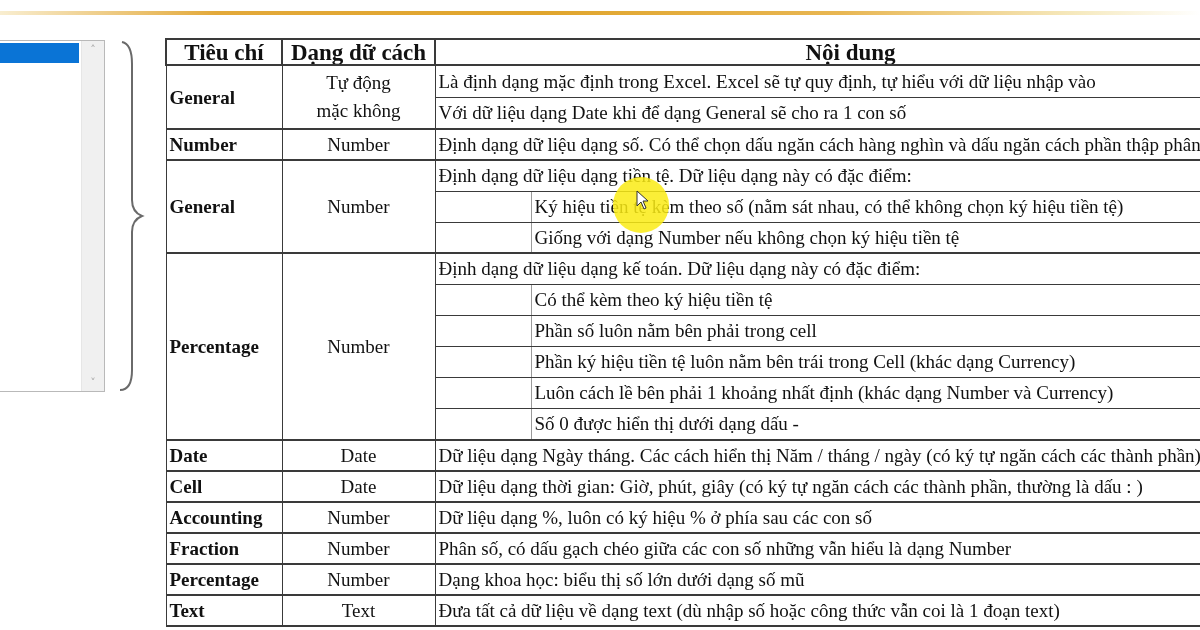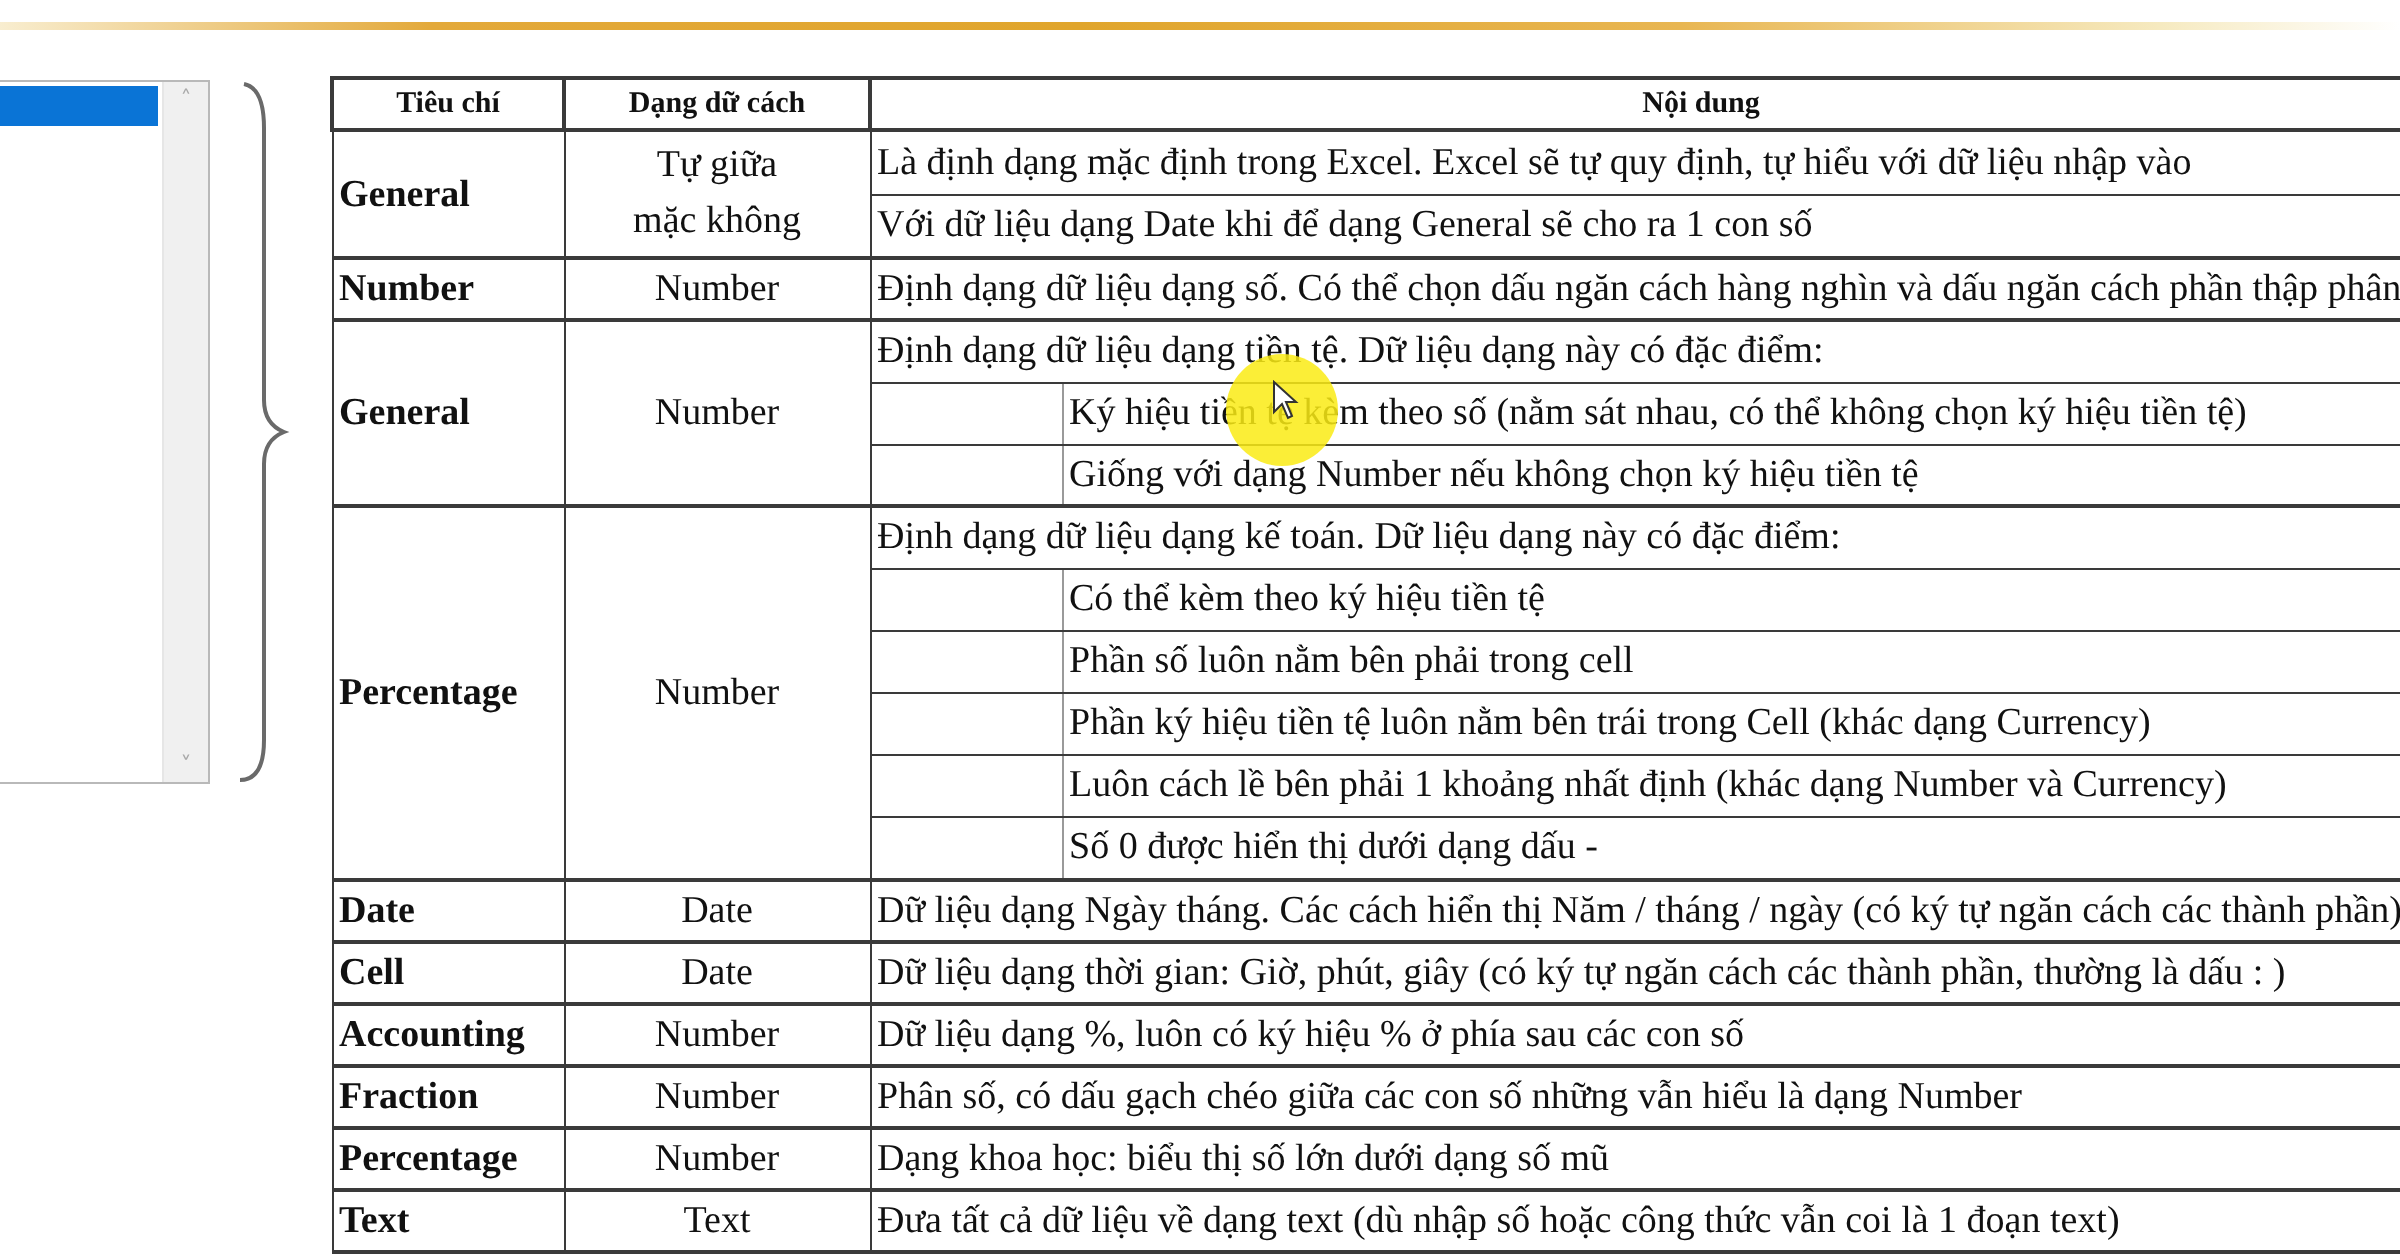--- a/index.html
+++ b/index.html
@@ -37,21 +37,21 @@
   
   .tbl {
     position:absolute; left:165px; top:38px; width:1100px;
     border-collapse:collapse; table-layout:fixed;
     font-size:19px; line-height:1;
   }
   .tbl td, .tbl th {
     border:1px solid #3a3a3a; padding:0; overflow:hidden; white-space:nowrap;
   }
   .tbl th {
-    font-weight:bold; text-align:center; height:24px; border-width:2px; font-size:15px;
+    font-weight:bold; text-align:center; height:24px; border-width:2px; font-size:23px;
   }
   .crit { font-weight:bold; padding-left:3px !important; text-align:left; vertical-align:middle; }
   .type { text-align:center; vertical-align:middle; }
   .content { padding-left:3px !important; text-align:left; vertical-align:middle; }
   .sub-gap { border-right:1px solid #9a9a9a !important; }
   .sub-content { padding-left:3px !important; text-align:left; }
   .thin-top td.content, .thin-top td.sub-gap, .thin-top td.sub-content { border-top:1px solid #a8a8a8; }
   .group-top td { border-top:2px solid #3a3a3a; }
   .two-line { line-height:28px; }
 
@@ -91,21 +91,21 @@
       <th>Tiêu chí</th>
       <th>Dạng dữ cách</th>
       <th colspan="2">Nội dung</th>
     </tr>
   </thead>
   <tbody>
 
     <tr class="group-top" style="height:32px">
       <td rowspan="2" class="crit">General</td>
       <td rowspan="2" class="type two-line">
-        <div>Tự giữa</div>
+        <div>Tự động</div>
         <div>mặc không</div>
       </td>
       <td colspan="2" class="content">Là định dạng mặc định trong Excel. Excel sẽ tự quy định, tự hiểu với dữ liệu nhập vào</td>
     </tr>
     <tr class="thin-top" style="height:32px">
       <td colspan="2" class="content">Với dữ liệu dạng Date khi để dạng General sẽ cho ra 1 con số</td>
     </tr>
 
     <tr class="group-top" style="height:31px">
       <td class="crit">Number</td>

